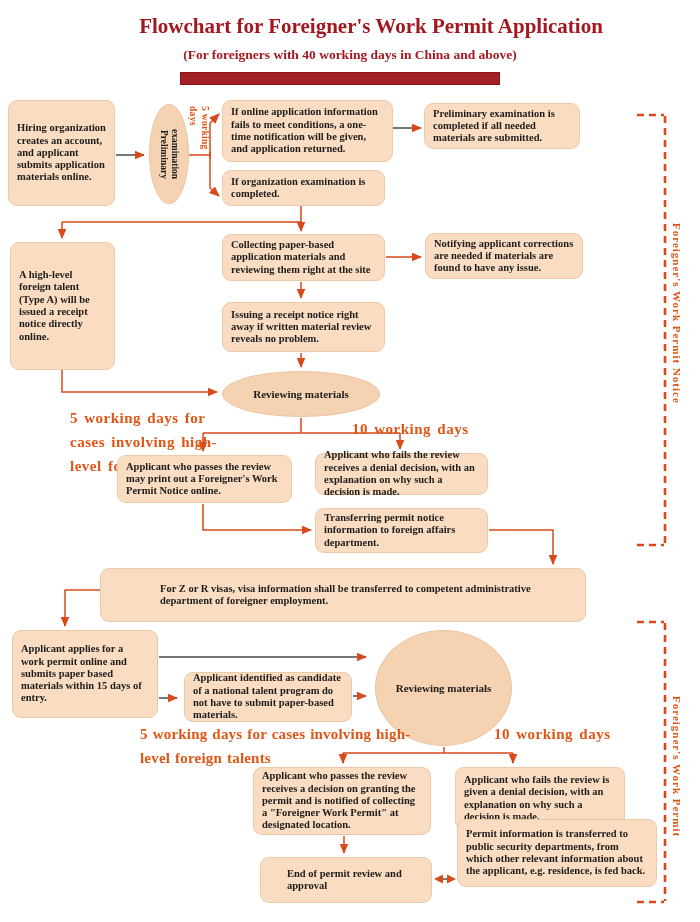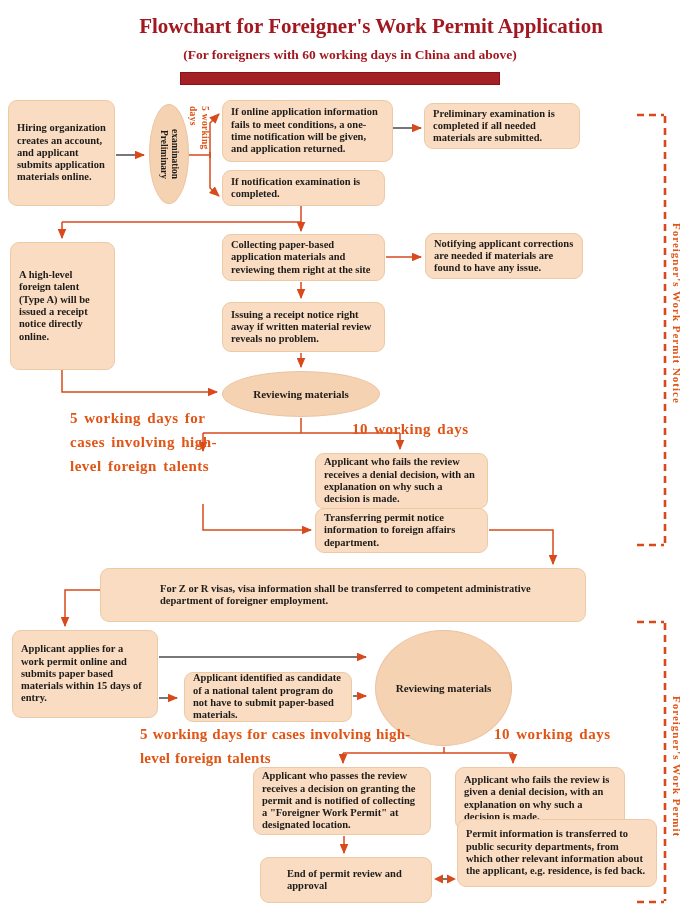--- a/index.html
+++ b/index.html
@@ -24,21 +24,21 @@
   .vtext-lr{writing-mode:vertical-lr;height:90px;font-size:9.5px;font-weight:700;text-align:center;line-height:1.15;}
   .n-b{left:222px;top:100px;width:171px;height:62px;}
   .n-c{left:424px;top:103px;width:156px;height:46px;}
   .n-d{left:222px;top:170px;width:163px;height:36px;}
   .n-e{left:10px;top:242px;width:105px;height:128px;}
   .n-f{left:222px;top:234px;width:163px;height:47px;}
   .n-g{left:425px;top:233px;width:158px;height:46px;}
   .n-h{left:222px;top:302px;width:163px;height:50px;}
   .n-el2{left:222px;top:371px;width:158px;height:46px;font-size:11px;}
   .n-j{left:117px;top:455px;width:175px;height:48px;}
-  .n-k{left:315px;top:453px;width:173px;height:56px;}
+  .n-k{left:315px;top:453px;width:173px;height:42px;}
   .n-l{left:315px;top:508px;width:173px;height:45px;}
   .n-m{left:100px;top:568px;width:486px;height:54px;padding-left:59px;}
   .n-n{left:12px;top:630px;width:146px;height:88px;}
   .n-o{left:184px;top:672px;width:168px;height:50px;}
   .n-el3{left:375px;top:630px;width:137px;height:116px;font-size:11px;}
   .n-q{left:253px;top:767px;width:178px;height:68px;}
   .n-r{left:455px;top:767px;width:170px;height:63px;}
   .n-s{left:260px;top:857px;width:172px;height:46px;padding-left:26px;}
   .n-t{left:457px;top:819px;width:200px;height:68px;}
   
@@ -57,21 +57,21 @@
   .bt-permit{left:671px;top:696px;}
   
   #flow-svg{position:absolute;left:0;top:0;pointer-events:none;}
 </style>
 </head>
 <body>
 
 <div id="canvas">
 
   <div class="title">Flowchart for Foreigner's Work Permit Application</div>
-  <div class="subtitle">(For foreigners with 60 working days in China and above)</div>
+  <div class="subtitle">(For foreigners with 40 working days in China and above)</div>
   <div class="redbar"></div>
 
   <svg id="flow-svg" width="700" height="922" viewBox="0 0 700 922">
     <defs>
       <marker id="ah" markerWidth="7" markerHeight="6" refX="6.3" refY="3" orient="auto">
         <path d="M0 0 L7 3 L0 6 Z" fill="#d8491b"></path>
       </marker>
     </defs>
 
     <g stroke="#4a4a4a" stroke-width="1.5" fill="none">
@@ -126,31 +126,32 @@
   <div class="node n-hiring">Hiring organization creates an account, and applicant submits application materials online.</div>
 
   <div class="node ellipse n-el1">
     <div class="vtext-lr">Preliminary examination</div>
   </div>
 
   <div class="lb-5wd">5 working days</div>
 
   <div class="node n-b">If online application information fails to meet conditions, a one-time notification will be given, and application returned.</div>
   <div class="node n-c">Preliminary examination is completed if all needed materials are submitted.</div>
-  <div class="node n-d">If notification examination is completed.</div>
+  <div class="node n-d">If organization examination is completed.</div>
   <div class="node n-e">A high-level foreign talent (Type A) will be issued a receipt notice directly online.</div>
   <div class="node n-g">Notifying applicant corrections are needed if materials are found to have any issue.</div>
   <div class="node n-f">Collecting paper-based application materials and reviewing them right at the site</div>
   <div class="node n-h">Issuing a receipt notice right away if written material review reveals no problem.</div>
 
   <div class="node ellipse n-el2">Reviewing materials</div>
 
   <div class="olabel lb-5d1">5 working days for cases involving high-level foreign talents</div>
   <div class="olabel lb-10d1">10 working days</div>
 
+  <div class="node n-j">Applicant who passes the review may print out a Foreigner's Work Permit Notice online.</div>
   <div class="node n-k">Applicant who fails the review receives a denial decision, with an explanation on why such a decision is made.</div>
   <div class="node n-l">Transferring permit notice information to foreign affairs department.</div>
   <div class="node n-m">For Z or R visas, visa information shall be transferred to competent administrative department of foreigner employment.</div>
   <div class="node n-n">Applicant applies for a work permit online and submits paper based materials within 15 days of entry.</div>
   <div class="node n-o">Applicant identified as candidate of a national talent program do not have to submit paper-based materials.</div>
 
   <div class="node ellipse n-el3">Reviewing materials</div>
 
   <div class="olabel lb-5d2">5 working days for cases involving high-level foreign talents</div>
   <div class="olabel lb-10d2">10 working days</div>

